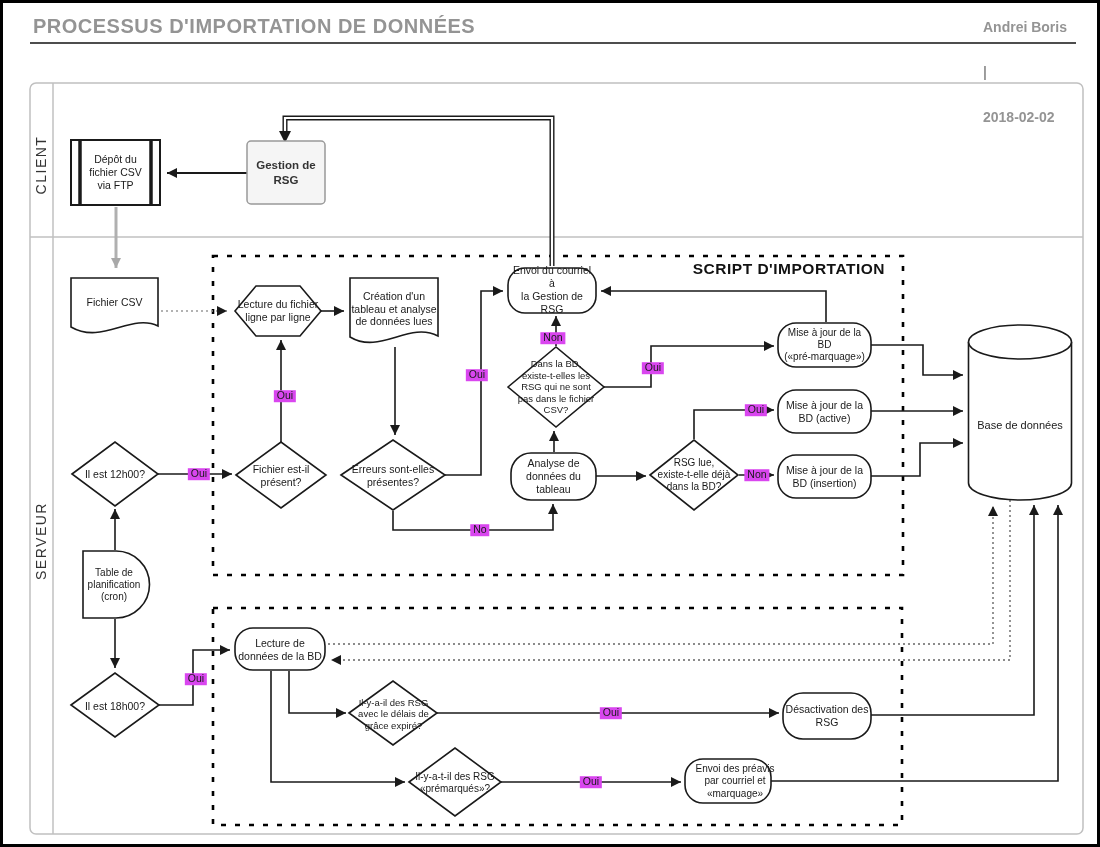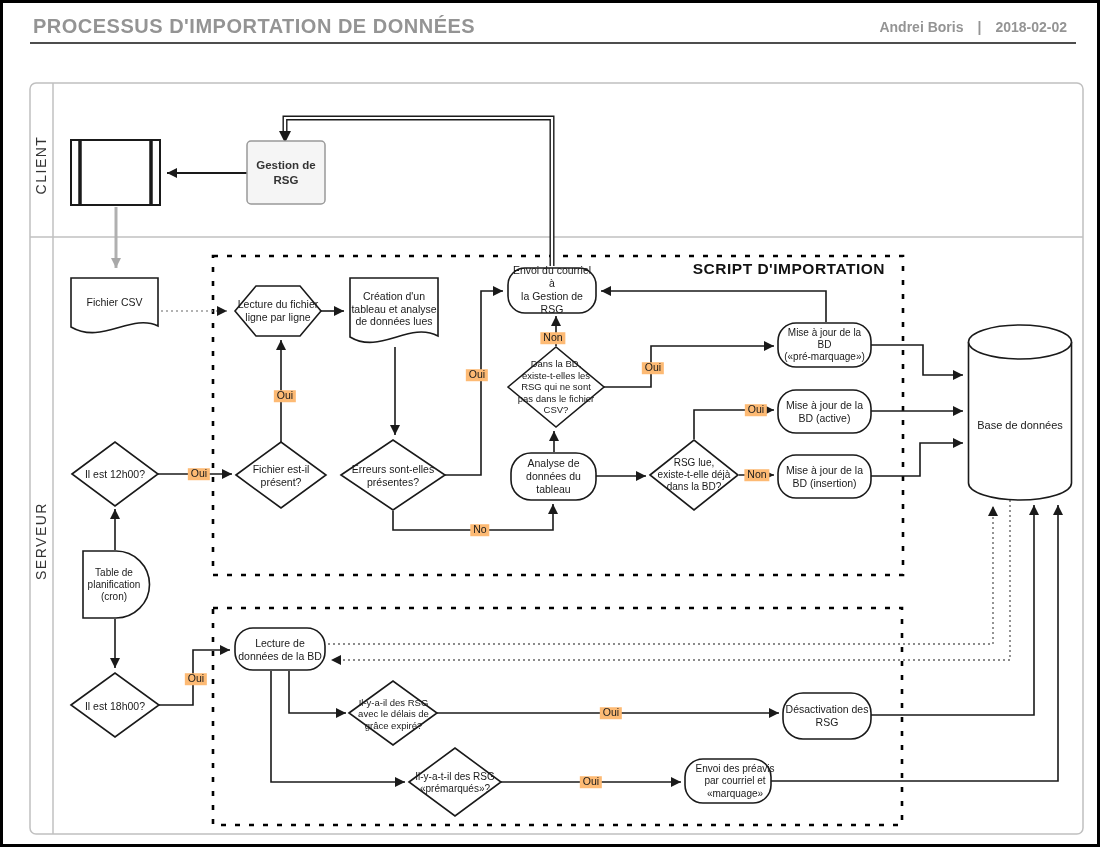--- a/index.html
+++ b/index.html
@@ -6,32 +6,32 @@
   #page{
     position:relative;width:1100px;height:847px;box-sizing:border-box;
     border:3px solid #000;background:#fff;overflow:hidden;
     font-family:"Liberation Sans","DejaVu Sans",sans-serif;
   }
   #title{
     position:absolute;left:30px;top:12px;font-size:20px;font-weight:bold;
     color:#949494;letter-spacing:.5px;
   }
   #author-block{
-    position:absolute;right:30px;top:16px;display:flex;gap:14px;
-    font-size:14px;font-weight:bold;color:#949494;
+    position:absolute;right:30px;top:16px;display:flex;gap:29px;
+    font-size:14px;font-weight:bold;color:#949494;flex-direction:column;
   }
   #header-rule{position:absolute;left:27px;top:39px;width:1046px;height:2px;background:#4d4d4d;}
   svg{position:absolute;left:0;top:0;}
   .lbl{
     position:absolute;display:flex;align-items:center;justify-content:center;
     text-align:center;white-space:pre-line;font-size:10.5px;line-height:1.22;
     color:#1a1a1a;pointer-events:none;
   }
   .elbl{
-    position:absolute;transform:translate(-50%,-50%);background:#fdba74;
+    position:absolute;transform:translate(-50%,-50%);background:#d946ef;
     font-size:10.5px;color:#1a1a1a;padding:0 3px;line-height:1.1;
   }
   .lane-lbl{
     position:absolute;transform:translate(-50%,-50%) rotate(-90deg);
     font-size:14px;color:#333;letter-spacing:1.5px;white-space:nowrap;
   }
   .script-lbl{
     position:absolute;font-size:15.5px;color:#111;letter-spacing:.5px;
     text-align:right;white-space:nowrap;
   }
@@ -193,20 +193,23 @@
 
       <rect x="682" y="756" width="86" height="44" rx="18"></rect>
     </g>
   </svg>
 
   <div class="lane-lbl" style="left:38px;top:162px;">CLIENT</div>
   <div class="lane-lbl" style="left:38px;top:538px;">SERVEUR</div>
 
   <div class="script-lbl" style="right:212px;top:257px;font-weight:bold;">SCRIPT D'IMPORTATION</div>
 
+  <div class="lbl" style="left:70px;top:139px;width:85px;height:61px;">Dépôt du
+fichier CSV
+via FTP</div>
   <div class="lbl bold" style="left:246px;top:140px;width:74px;height:59px;text-align:center;">Gestion de
 RSG</div>
   <div class="lbl" style="left:68px;top:278px;width:87px;height:42px;">Fichier CSV</div>
   <div class="lbl" style="left:234px;top:285px;width:82px;height:46px;">Lecture du fichier
 ligne par ligne</div>
   <div class="lbl" style="left:348px;top:280px;width:86px;height:52px;">Création d'un
 tableau et analyse
 de données lues</div>
   <div class="lbl" style="left:506px;top:266px;width:86px;height:42px;text-align:center;">Envoi du courriel à
 la Gestion de RSG</div>

